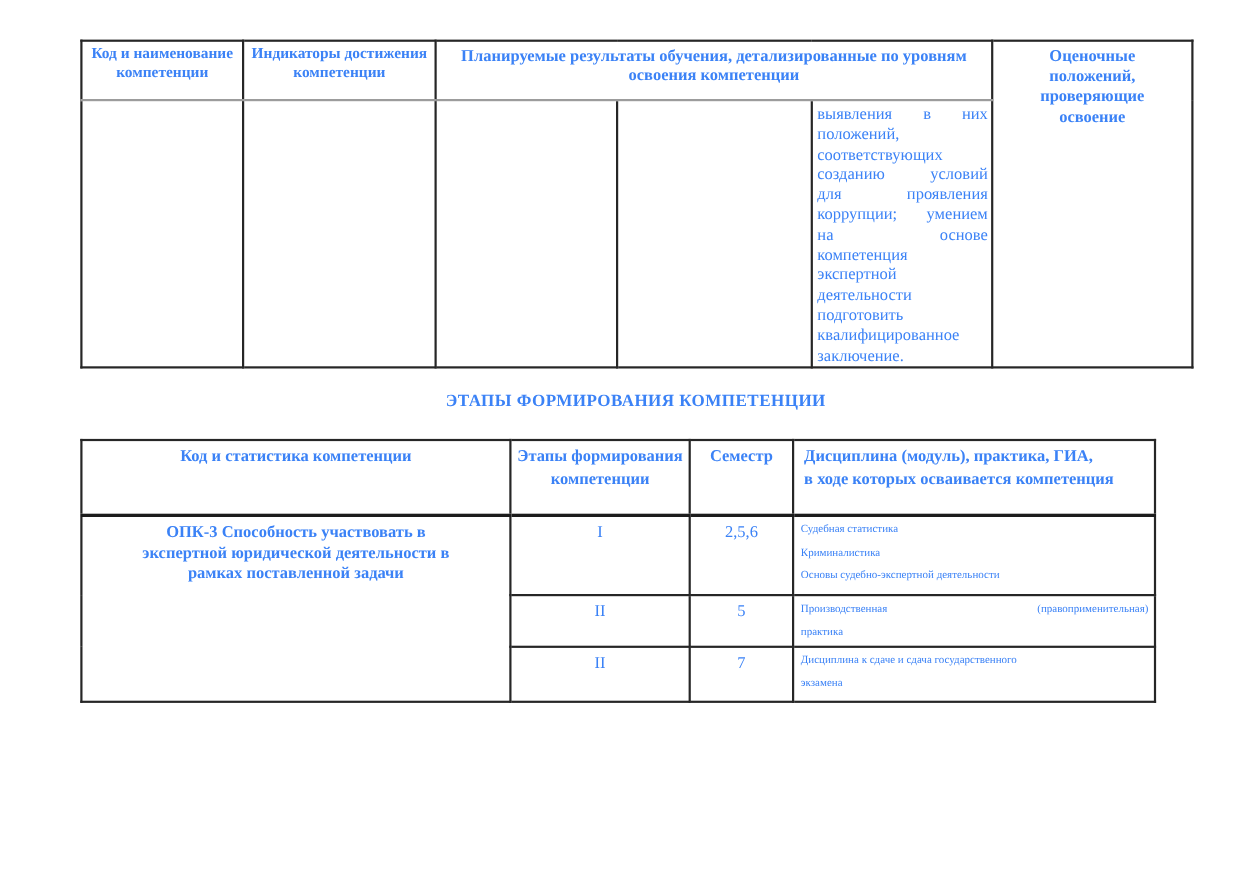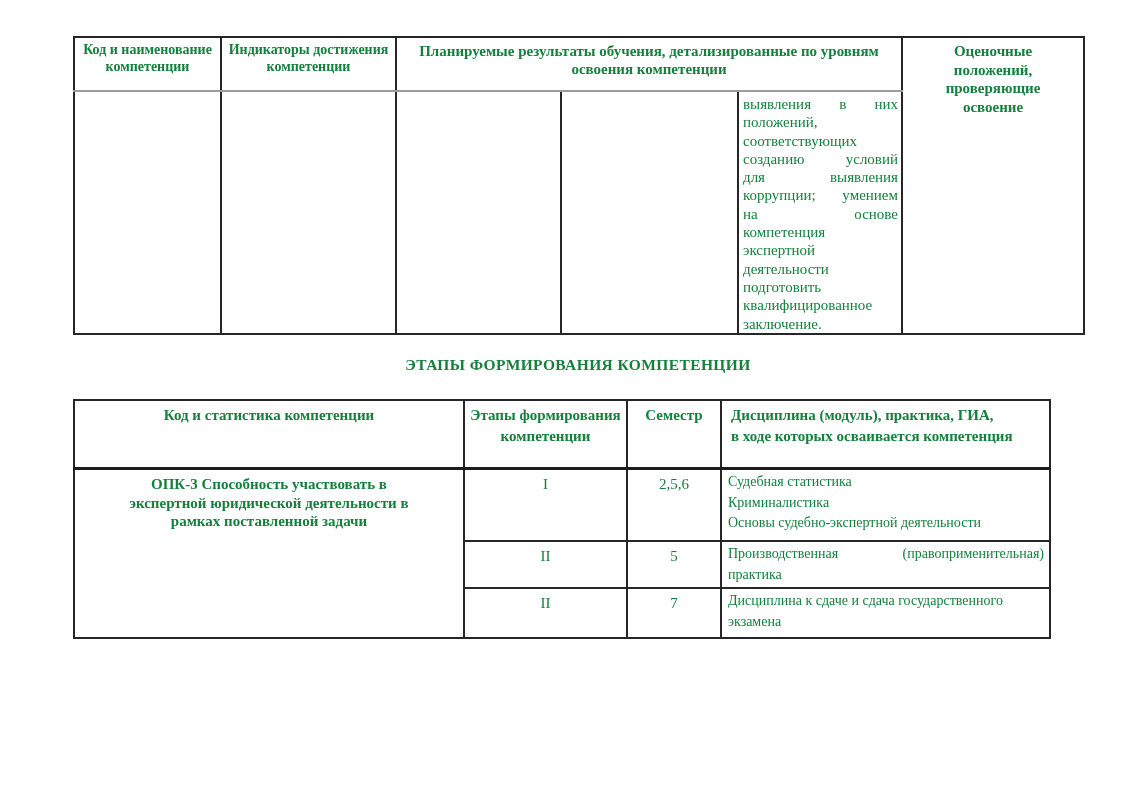--- a/index.html
+++ b/index.html
@@ -6,21 +6,21 @@
     margin: 0;
     padding: 0;
     background: #ffffff;
   }
   .page {
     position: relative;
     width: 1123px;
     height: 794px;
     background: #ffffff;
     font-family: "Liberation Serif", "DejaVu Serif", serif;
-    color: #15803d;
+    color: #3b82f6;
     overflow: hidden;
   }
   table {
     position: absolute;
     border-collapse: collapse;
     table-layout: fixed;
   }
   td {
     border: 2px solid #262626;
     vertical-align: top;
@@ -98,21 +98,21 @@
     line-height: 18.5px;
     padding-top: 5px;
   }
   .t2 .stage, .t2 .sem {
     text-align: center;
     font-size: 15px;
     line-height: 20px;
     padding-top: 4px;
   }
   .t2 .disc {
-    font-size: 14px;
+    font-size: 10px;
     line-height: 20.5px;
     padding: 2px 5px 0 6px;
   }
 </style>
 </head>
 <body>
 
 <div class="page">
 
   <table class="t1">
@@ -134,21 +134,21 @@
       <tr class="r-body">
         <td></td>
         <td></td>
         <td></td>
         <td></td>
         <td class="result">
             <div class="jline">выявления в них</div>
             <div>положений,</div>
             <div>соответствующих</div>
             <div class="jline">созданию условий</div>
-            <div class="jline">для выявления</div>
+            <div class="jline">для проявления</div>
             <div class="jline">коррупции; умением</div>
             <div class="jline">на основе</div>
             <div>компетенция</div>
             <div>экспертной</div>
             <div>деятельности</div>
             <div>подготовить</div>
             <div>квалифицированное</div>
             <div>заключение.</div>
           </td>
       </tr>

